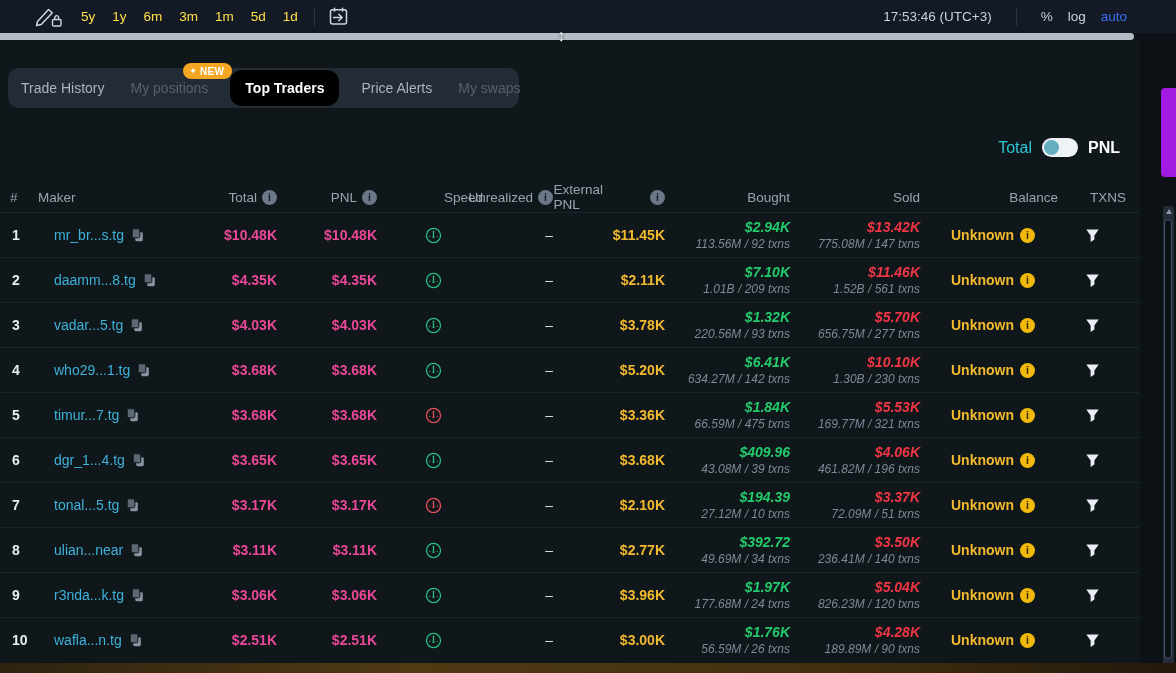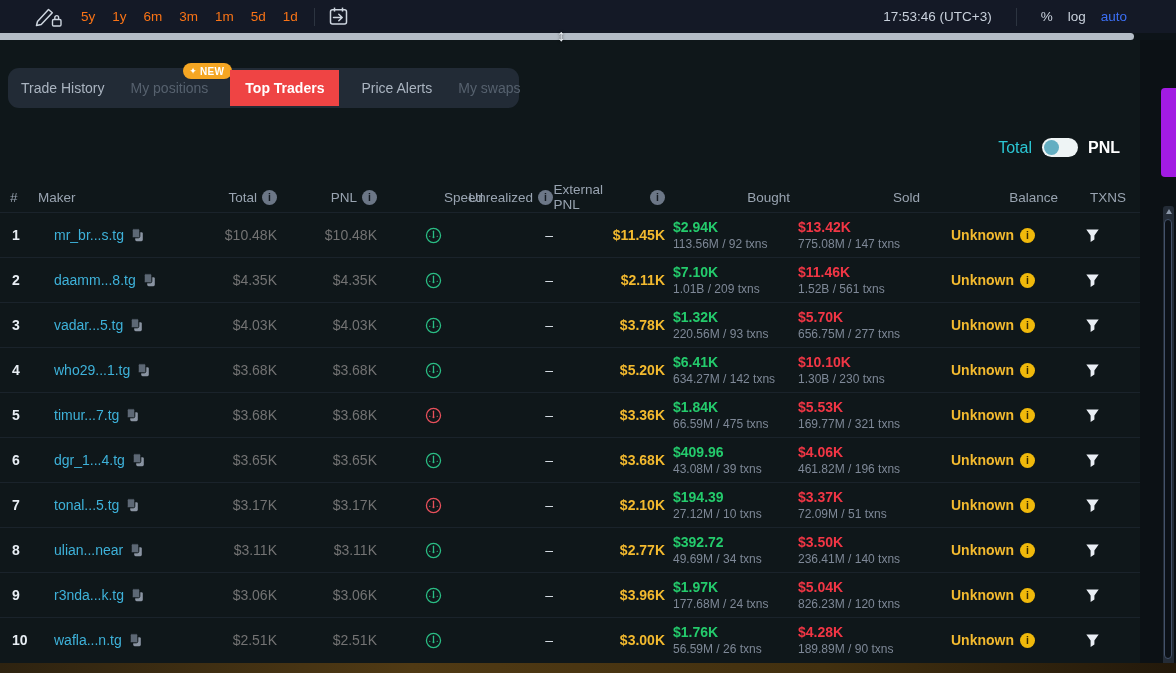--- a/index.html
+++ b/index.html
@@ -11,21 +11,21 @@
     color:#c9d1dc;
   }
   
   .topbar{
     height:33px; background:#141926; display:flex; align-items:center;
     font-size:13.5px; color:#c9d1dc; position:relative; z-index:3;
   }
   .tb-left{ display:flex; align-items:center; margin-left:30px; }
   .tb-icon{ display:inline-flex; align-items:center; cursor:pointer; padding:0 4px; }
   .ranges{ display:flex; align-items:center; gap:3px; margin-left:6px; }
-  .range-btn{ padding:3px 7px; border-radius:4px; cursor:pointer; color:#f97316; }
+  .range-btn{ padding:3px 7px; border-radius:4px; cursor:pointer; color:#fde047; }
   .vdiv{ width:1px; height:18px; background:#2c3440; margin:0 9px; display:inline-block; }
   .tb-right{ margin-left:auto; display:flex; align-items:center; gap:15px; padding-right:49px; }
   .tb-right span{ cursor:pointer; }
   .auto-btn{ color:#3c6ff5; }
   
   .hdivider{
     position:absolute; top:33px; left:0; width:1134px; height:7px;
     background:#b4bcc6; border-radius:0 4px 4px 0; z-index:4; cursor:row-resize;
   }
   .resize-handle{
@@ -38,22 +38,22 @@
     background:#0f171a; z-index:1;
   }
   
   .tabbar{
     margin:28px 0 0 8px; width:511px; height:40px; background:#222b36;
     border-radius:11px; display:flex; align-items:center; padding:0 13px; gap:26px;
   }
   .tab{ font-size:14px; color:#aab4c0; cursor:pointer; position:relative; white-space:nowrap; }
   .tab.dim{ color:#56616e; }
   .tab.active{
-    background:#ef4444; color:#fff; font-weight:700;
-    padding:10px 15px; border-radius:0; margin:0 -4px;
+    background:#000000; color:#fff; font-weight:700;
+    padding:10px 15px; border-radius:12px; margin:0 -4px;
   }
   .new-badge{
     position:absolute; top:-17px; right:-24px; background:#f5a623; color:#fff;
     font-size:10px; font-weight:700; border-radius:9px; padding:2.5px 8px 2.5px 6px;
     display:flex; align-items:center; gap:3px; letter-spacing:.3px;
   }
   .new-badge i{ font-style:normal; font-size:9px; }
   
   .toggle-row{ position:absolute; top:98px; right:20px; display:flex; align-items:center; gap:10px; }
   .t-total{ color:#2bc7d4; font-size:16px; cursor:pointer; }
@@ -83,28 +83,28 @@
     width:15px; height:15px; border-radius:50%; background:#6c7787; color:#141b22;
     font-size:10.5px; font-weight:700; display:inline-flex; align-items:center;
     justify-content:center; font-style:normal; flex:0 0 auto; cursor:pointer;
   }
   .info-badge.yellow{ background:#f0b90b; color:#3a2b00; }
   .trow{ height:45px; border-top:1px solid #1a232b; font-size:14px; }
   .c-rank{ color:#e8eef4; font-weight:600; padding-left:2px; }
   .c-maker{ display:flex; align-items:center; gap:7px;margin-left:16px; }
   .maker-link{ color:#3eb2da; cursor:pointer; text-decoration:none; }
   .copy-btn{ display:inline-flex; cursor:pointer; }
-  .c-total,.c-pnl{ text-align:right; color:#737373; font-weight:400; padding-right:6px; }
+  .c-total,.c-pnl{ text-align:right; color:#ec4899; font-weight:700; padding-right:6px; }
   .c-speed{ display:flex; justify-content:center; }
   .gauge{ display:inline-flex; }
   .gauge-green{ color:#2abd84; }
   .gauge-red{ color:#e8505b; }
   .c-unreal{ text-align:right; padding-right:20px; color:#d2d9e0; }
   .c-ext{ text-align:right; padding-right:8px; color:#f3ba2f; font-weight:600; }
-  .twoLine{ text-align:left; padding-right:8px; }
+  .twoLine{ text-align:right; padding-right:8px;font-style:italic; }
   .twoLine .val{ font-weight:600; }
   .val-green{ color:#24cb6c; }
   .val-red{ color:#f23645; }
   .sub{ font-size:12px; color:#7e8897; margin-top:2px; font-weight:400; }
   .c-balance{ display:flex; justify-content:center; align-items:center; gap:6px;
     color:#f3ba2f; font-weight:600;text-align:right; }
   .c-txns{ display:flex; justify-content:center; cursor:pointer; }
   
   .rightcol{ position:absolute; top:40px; right:0; width:36px; height:633px; background:#0c1115; z-index:2; }
   .purple-frag{

